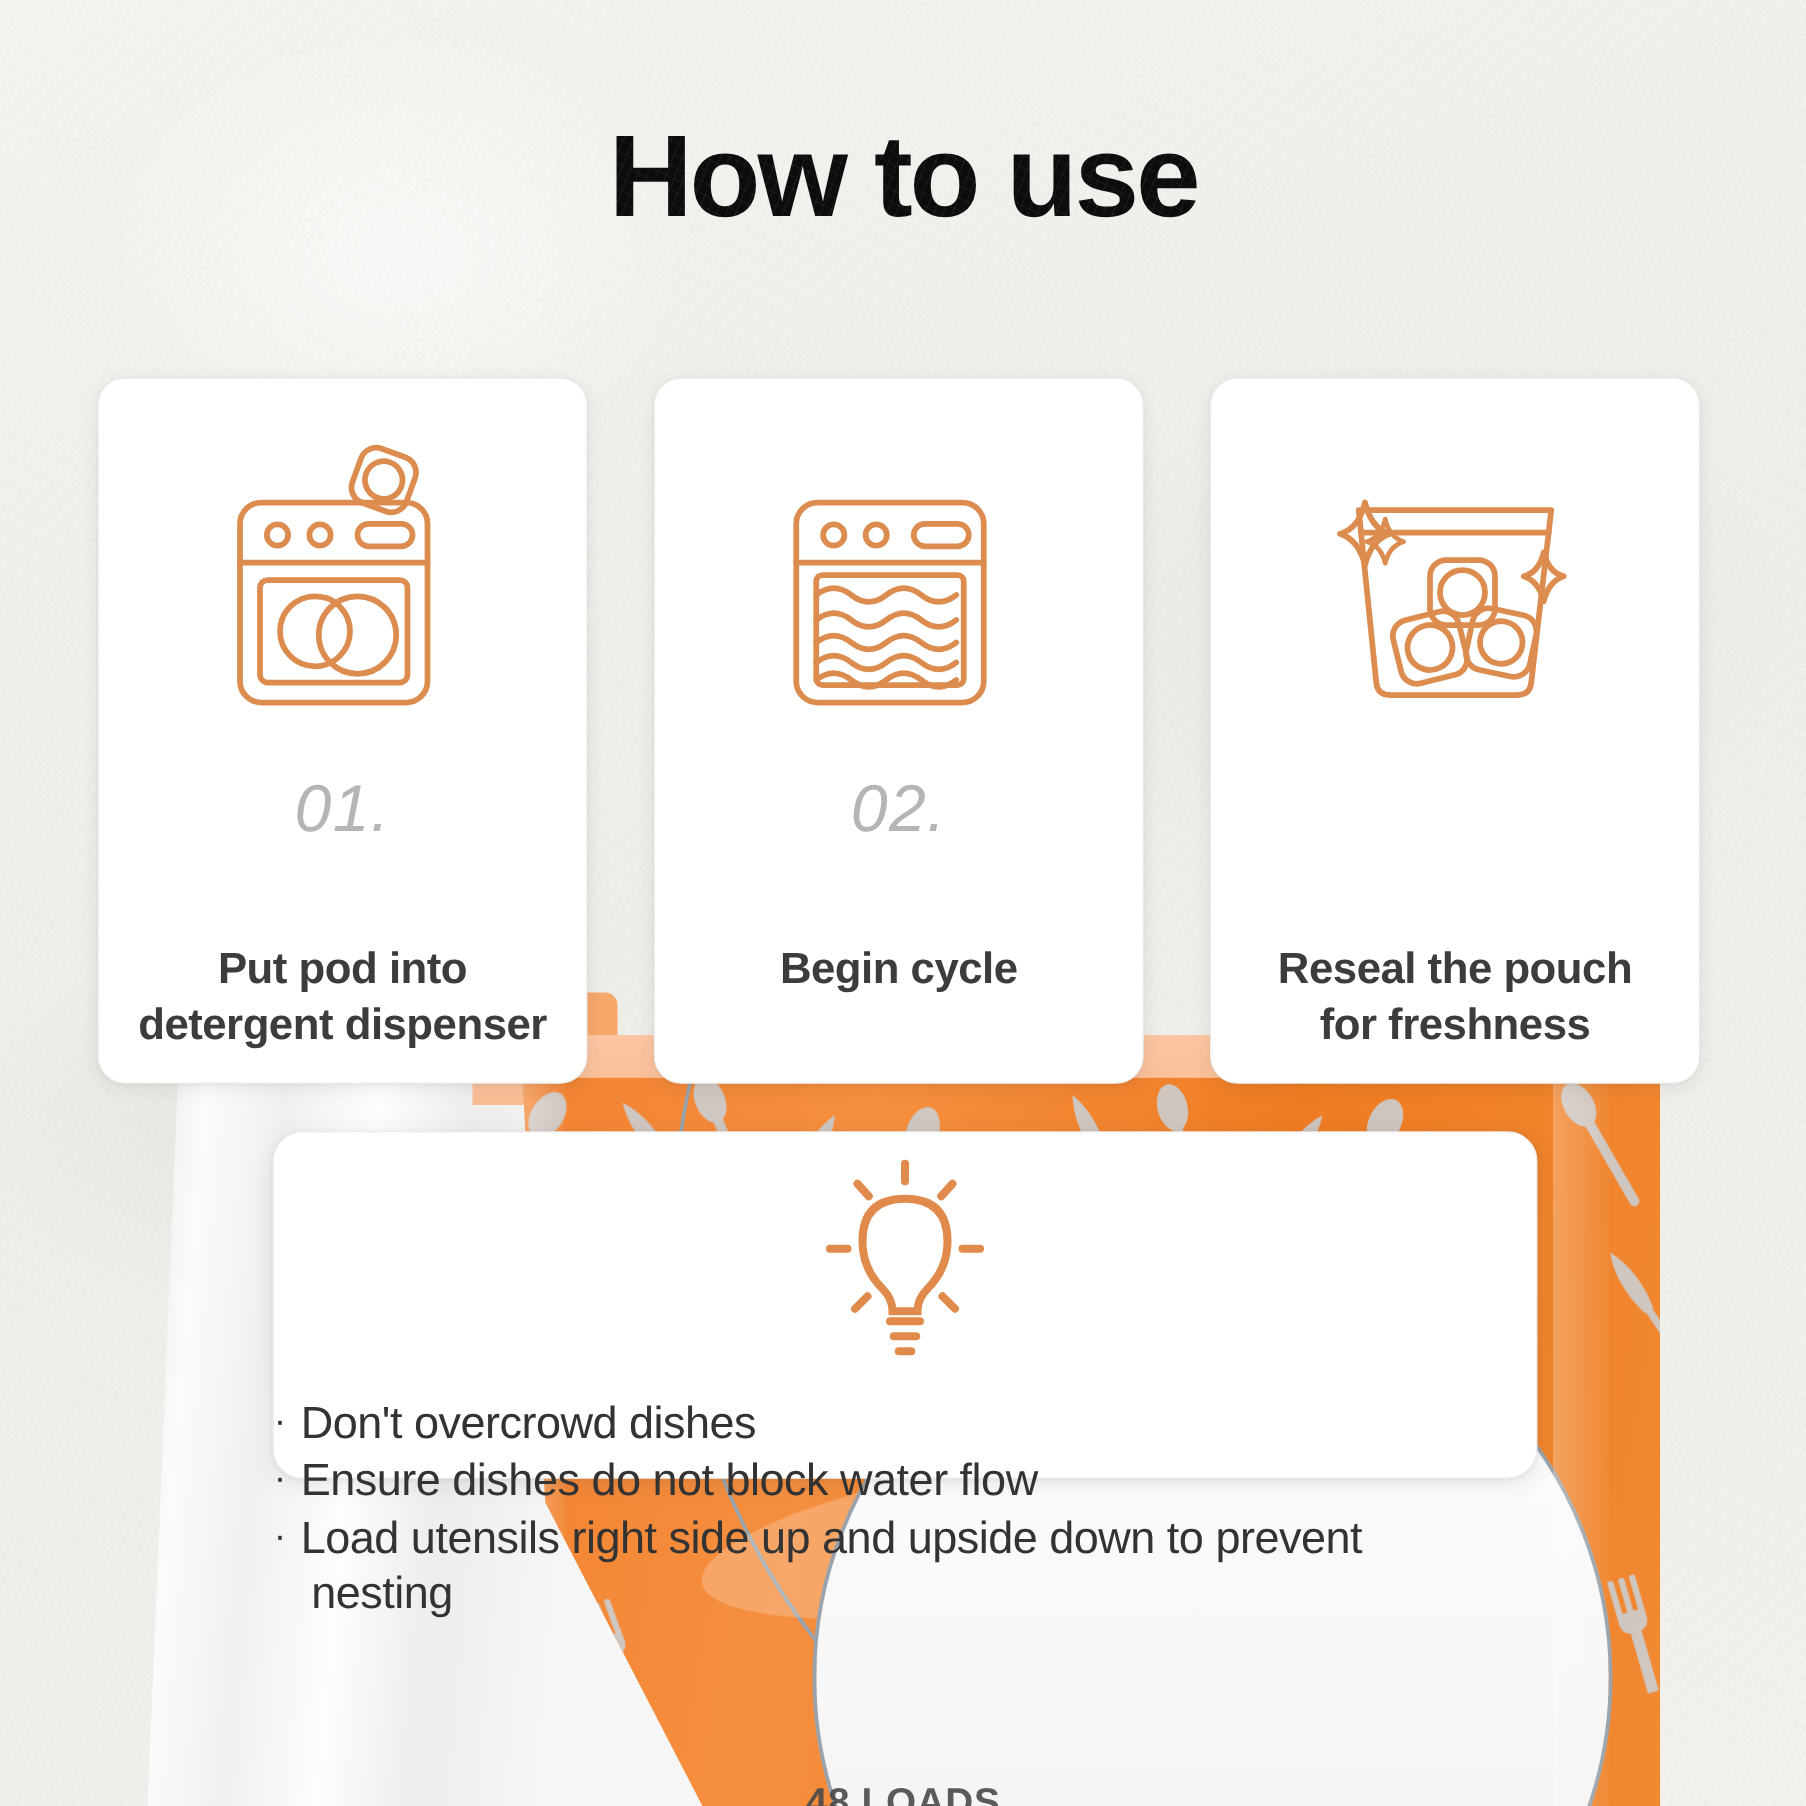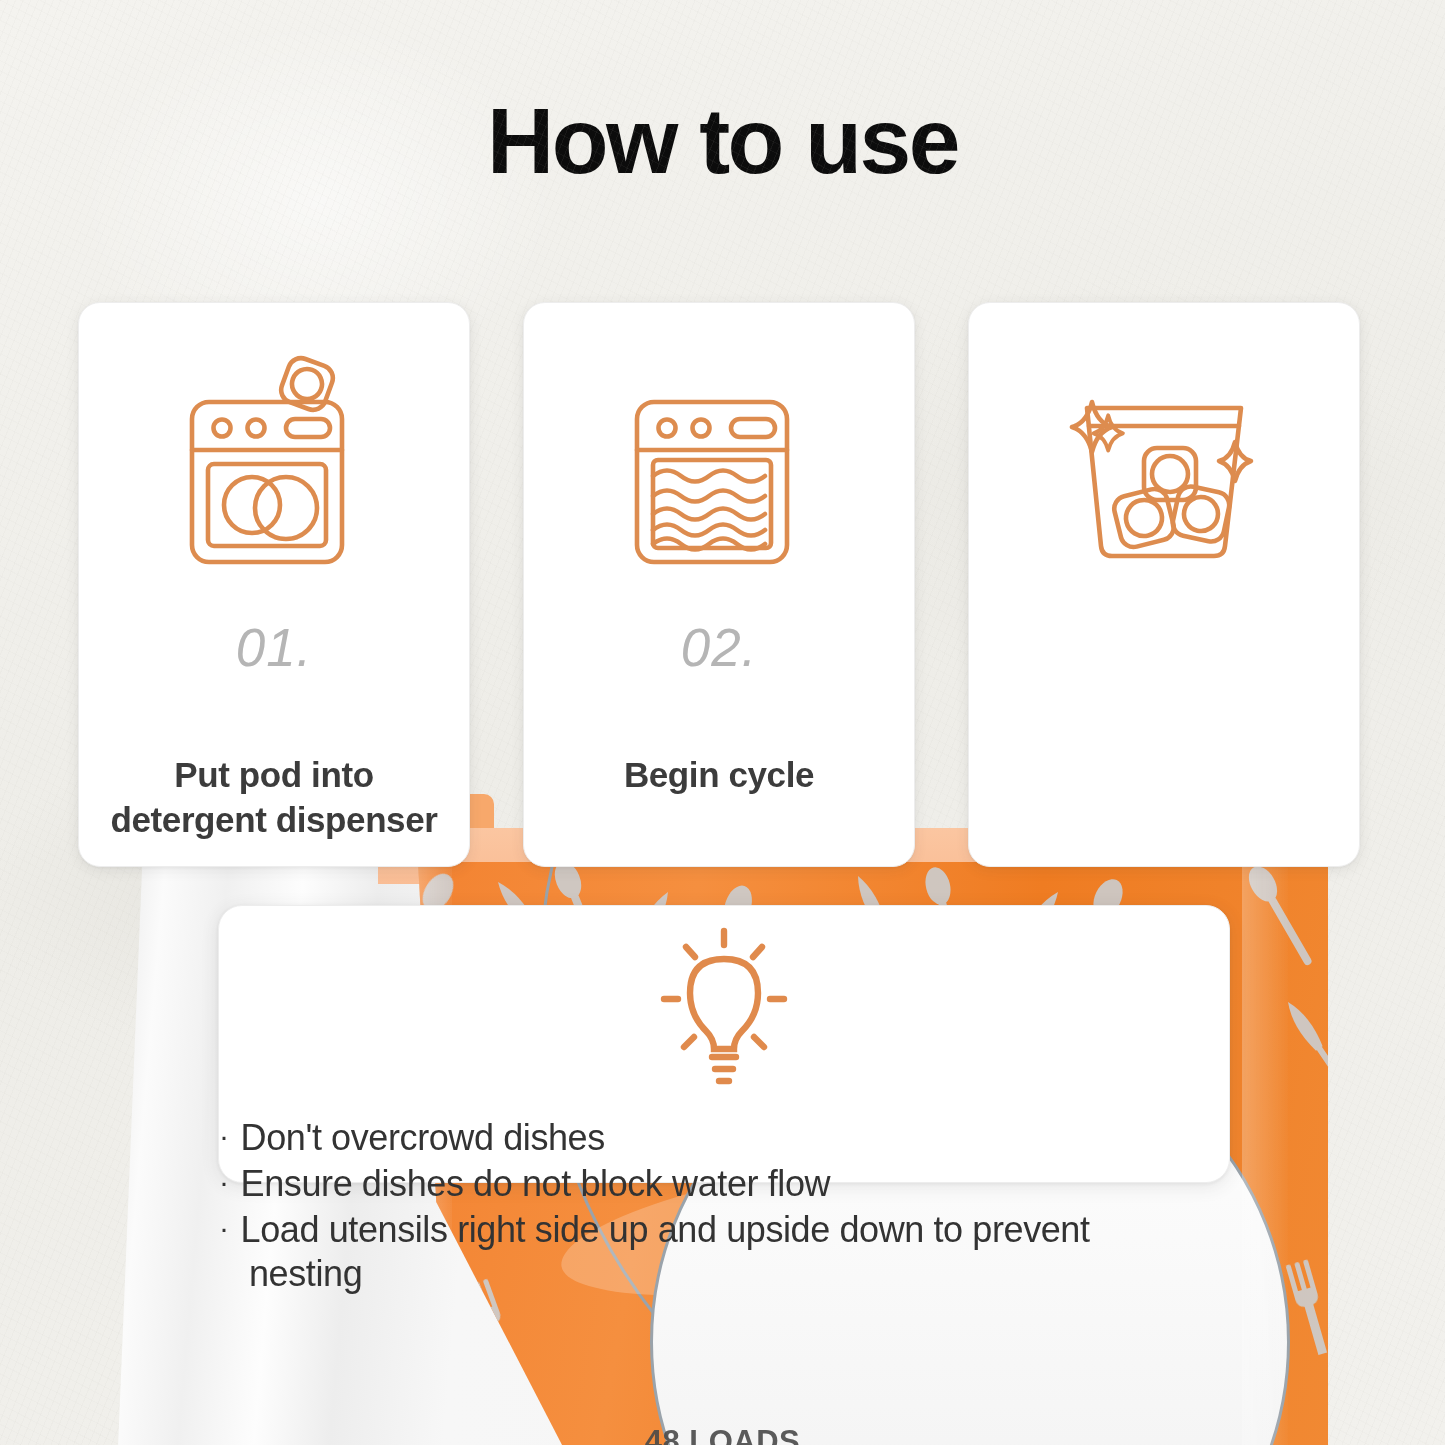--- a/index.html
+++ b/index.html
@@ -486,20 +486,21 @@
             <rect x="-26" y="-25" width="52" height="50" rx="13"></rect>
             <circle cx="0" cy="0" r="17"></circle>
           </g>
 
           <path d="M33,52 q5,21 20,25 q-15,5 -20,25 q-5,-20 -20,-25 q15,-4 20,-25 z"></path>
           <path d="M176,92 q4,16 16,19 q-12,4 -16,20 q-4,-16 -16,-20 q12,-3 16,-19 z"></path>
           <path d="M60,4 q4,18 18,22 q-14,4 -18,21 q-4,-17 -18,-21 q14,-4 18,-22 z" transform="translate(0,62) scale(0.82)"></path>
         </g>
       </svg>
     </div>
+    <div class="step-label">Reseal the pouch<br>for freshness</div>
   </div>
 
   <div class="tips-card">
     <div class="tips-icon">
       <svg width="132" height="168" viewBox="0 0 132 168">
         <g fill="none" stroke="#e08a4c" stroke-width="6.4" stroke-linecap="round">
 
           <path d="M66,32 q34,0 34,34 q0,22 -16,38 q-8,8 -8,18 l-20,0 q0,-10 -8,-18 q-16,-16 -16,-38 q0,-34 34,-34 z"></path>
 
           <line x1="54" y1="130" x2="78" y2="130"></line>

